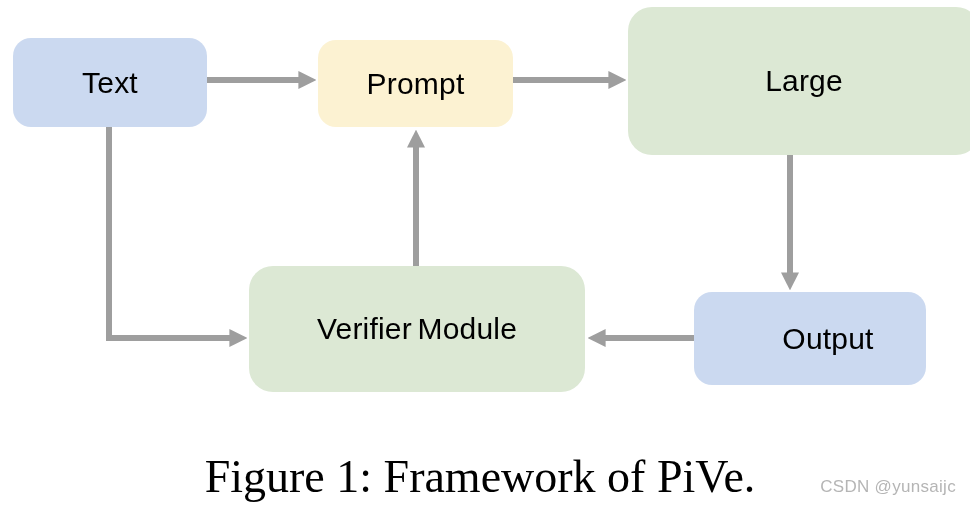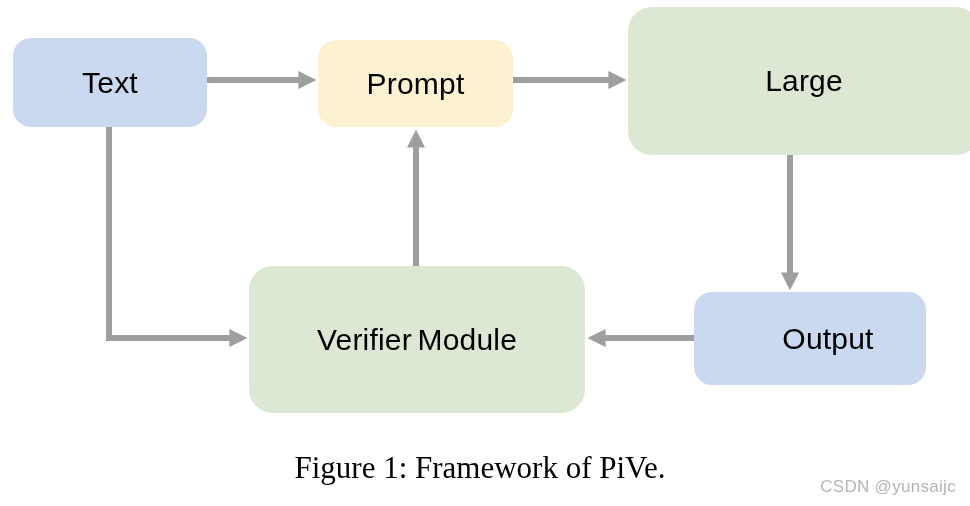--- a/index.html
+++ b/index.html
@@ -38,30 +38,30 @@
     font-size: 30px;
     line-height: 1.32;
     word-spacing: -3px;
     letter-spacing: 0.2px;
   }
   .node.small { border-radius: 18px; }
   .node.large { border-radius: 24px; }
   .node-text     { left: 13px;  top: 38px;  width: 194px; height: 89px;  }
   .node-prompt   { left: 318px; top: 40px;  width: 195px; height: 87px;  }
   .node-llm      { left: 628px; top: 7px;   width: 352px; height: 148px; }
-  .node-verifier { left: 249px; top: 266px; width: 336px; height: 147px; }
+  .node-verifier { left: 249px; top: 266px; width: 336px; height: 126px; }
   .node-output   { left: 694px; top: 292px; width: 196px; height: 93px;  }
   .caption {
     position: absolute;
     left: 0;
     top: 450px;
     width: 960px;
     text-align: center;
     font-family: "Liberation Serif", "DejaVu Serif", serif;
-    font-size: 31px;
+    font-size: 46px;
     color: #000000;
     white-space: nowrap;
   }
   .watermark {
     position: absolute;
     right: 14px;
     top: 477px;
     font-size: 17px;
     color: #b5b5b5;
     letter-spacing: 0.3px;

